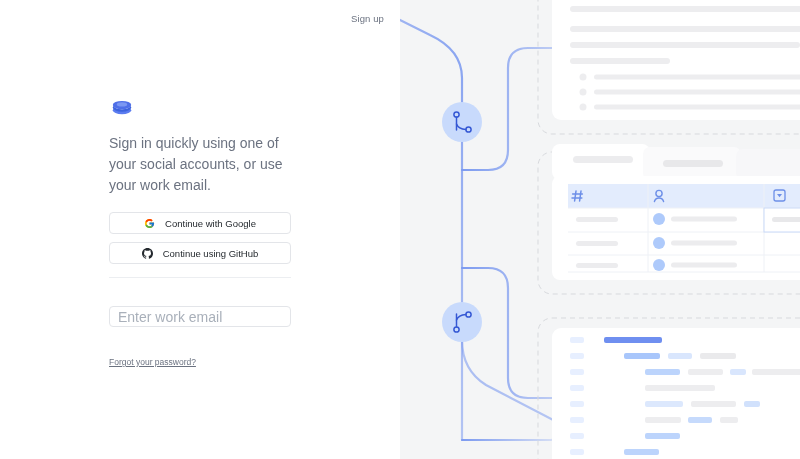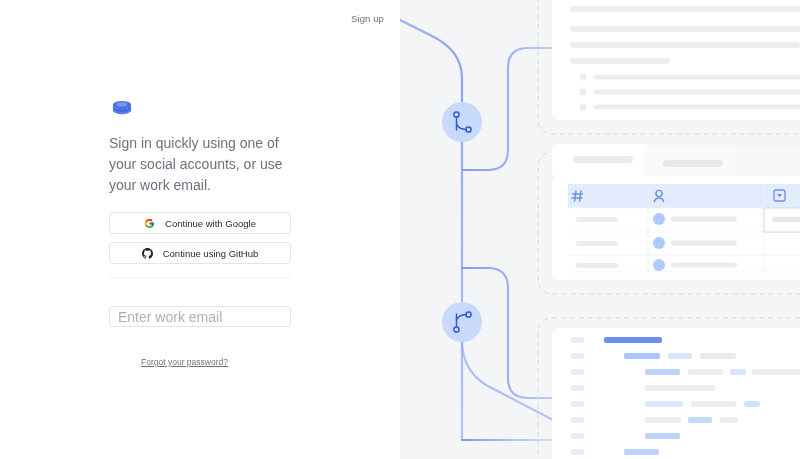--- a/index.html
+++ b/index.html
@@ -119,21 +119,20 @@
     cursor: pointer;
     display: block;
   }
 
   .forgot {
     display: inline-block;
     margin-top: 20px;
     font-size: 8.5px;
     color: #6b7280;
     text-decoration: underline;
-    margin-left: 32px;
   }
 
   
   .right-panel {
     position: relative;
     width: 400px; height: 459px;
     background: #f4f5f6;
     flex: 0 0 400px;
     overflow: hidden;
   }

